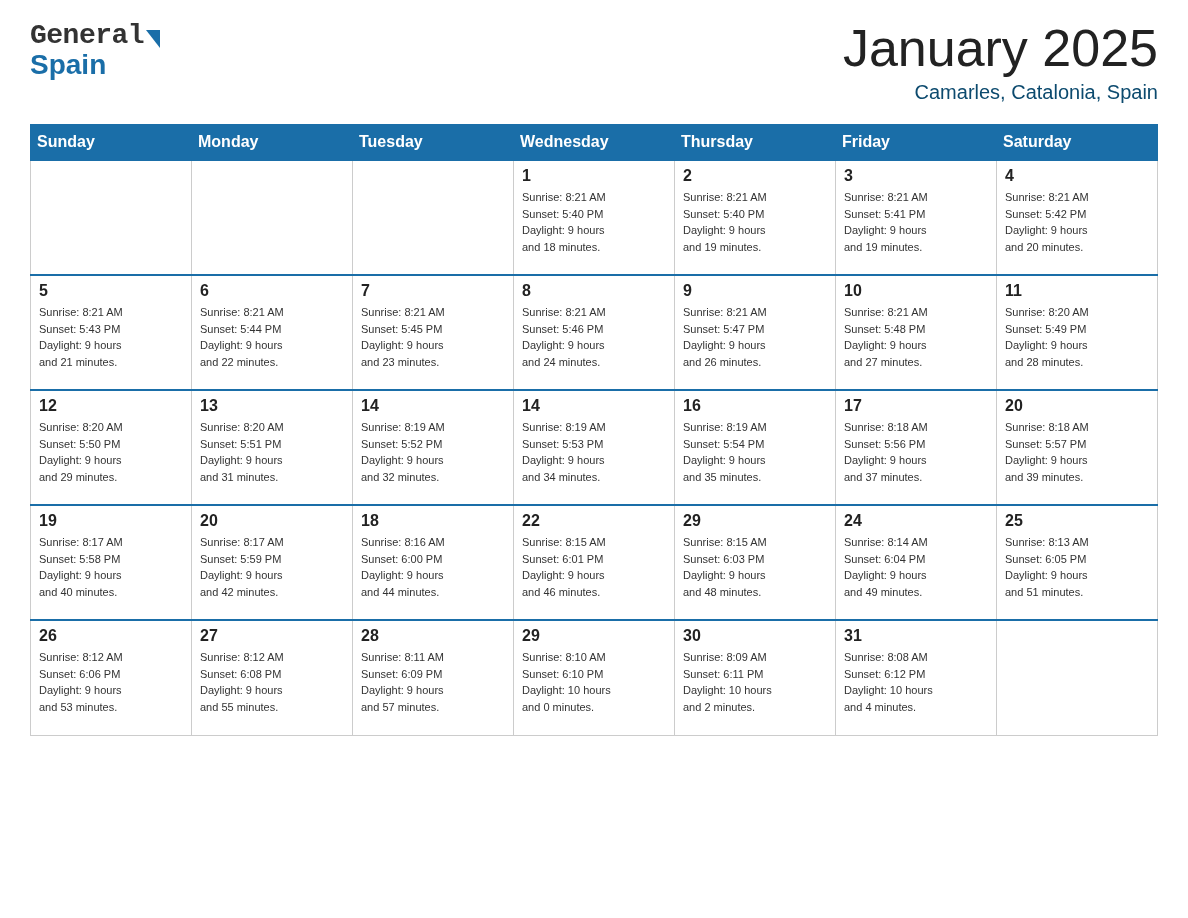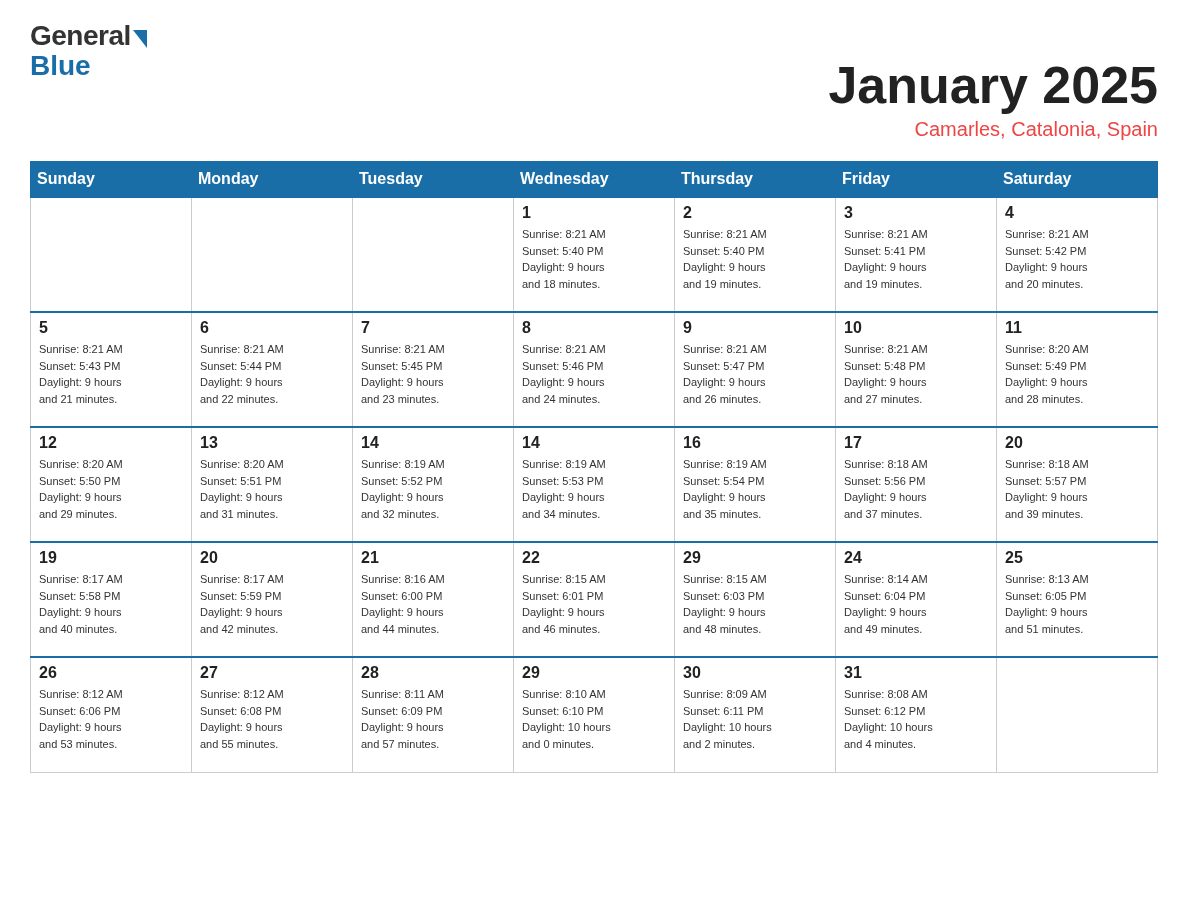--- a/index.html
+++ b/index.html
@@ -17,20 +17,21 @@
       margin-bottom: 20px;
     }
     .logo {
       display: flex;
       flex-direction: column;
       align-items: flex-start;
     }
     .logo-top {
       display: flex;
       align-items: center;
+      font-family: Liberation Mono, monospace;
     }
     .logo-general {
       font-size: 28px;
       font-weight: bold;
       color: #333;
       letter-spacing: -0.5px;
     }
     .logo-arrow {
       width: 0;
       height: 0;
@@ -44,28 +45,27 @@
       font-size: 28px;
       font-weight: bold;
       color: #1a6ea8;
       margin-top: -2px;
     }
     .title-block {
       text-align: right;
     }
     .month-title {
       font-size: 52px;
-      font-weight: bold;
+      font-weight: normal;
       color: #222;
       line-height: 1.1;
-      margin-top: 37px;
     }
     .location-title {
       font-size: 20px;
-      color: #ef4444;
+      color: #0c4a6e;
       margin-top: 4px;
     }
     .calendar {
       width: 100%;
       border-collapse: collapse;
       table-layout: fixed;
     }
     .calendar th {
       background-color: #1a6ea8;
       color: #fff;
@@ -104,21 +104,21 @@
   </style>
 </head>
 <body>
 
 <div class="header">
   <div class="logo">
     <div class="logo-top">
       <span class="logo-general">General</span>
       <div class="logo-arrow"></div>
     </div>
-    <span class="logo-blue">Blue</span>
+    <span class="logo-blue">Spain</span>
   </div>
   <div class="title-block">
     <div class="month-title">January 2025</div>
     <div class="location-title">Camarles, Catalonia, Spain</div>
   </div>
 </div>
 
 <table class="calendar">
   <thead>
     <tr>
@@ -217,21 +217,21 @@
       <tr class="week-row">
         <td>
           <span class="day-number">19</span>
           <div class="day-info">Sunrise: 8:17 AM<br>Sunset: 5:58 PM<br>Daylight: 9 hours<br>and 40 minutes.</div>
         </td>
         <td>
           <span class="day-number">20</span>
           <div class="day-info">Sunrise: 8:17 AM<br>Sunset: 5:59 PM<br>Daylight: 9 hours<br>and 42 minutes.</div>
         </td>
         <td>
-          <span class="day-number">21</span>
+          <span class="day-number">18</span>
           <div class="day-info">Sunrise: 8:16 AM<br>Sunset: 6:00 PM<br>Daylight: 9 hours<br>and 44 minutes.</div>
         </td>
         <td>
           <span class="day-number">22</span>
           <div class="day-info">Sunrise: 8:15 AM<br>Sunset: 6:01 PM<br>Daylight: 9 hours<br>and 46 minutes.</div>
         </td>
         <td>
           <span class="day-number">29</span>
           <div class="day-info">Sunrise: 8:15 AM<br>Sunset: 6:03 PM<br>Daylight: 9 hours<br>and 48 minutes.</div>
         </td>

